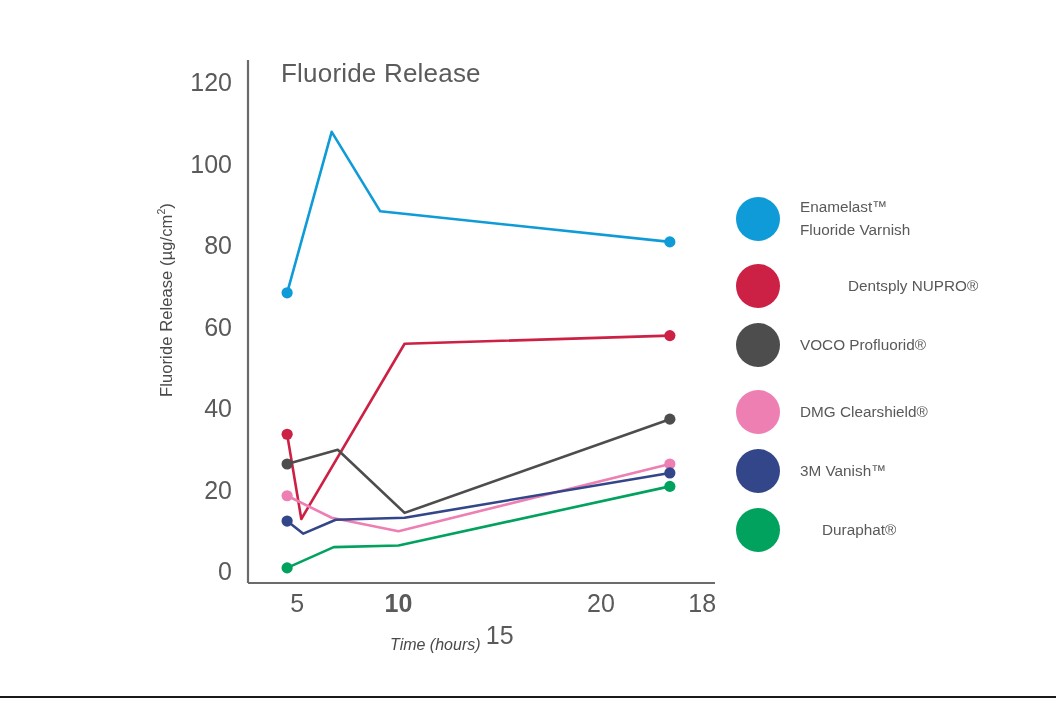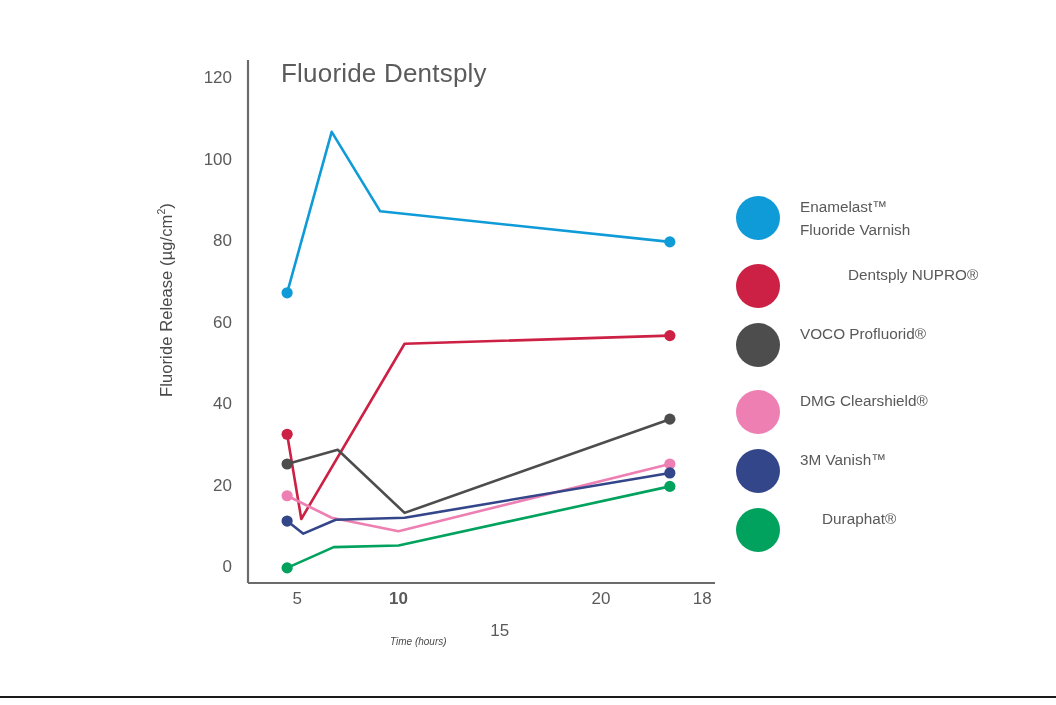--- a/index.html
+++ b/index.html
@@ -57,46 +57,46 @@
     font-size: 26px;
     color: #5b5b5b;
     letter-spacing: .2px;
     white-space: nowrap;
   }
 
   .x-axis-title {
     position: absolute;
     left: 390px;
     top: 636px;
-    font-size: 10px;
+    font-size: 16px;
     font-style: italic;
     color: #4a4a4a;
     white-space: nowrap;
   }
 
   .tick-label {
     position: absolute;
-    font-size: 17px;
+    font-size: 25px;
     color: #5a5a5a;
     white-space: nowrap;
   }
   .tick-y { text-align: right; }
   .tick-x { text-align: center; }
 
   
   #legend {
     position: absolute;
     left: 736px;
     top: 196px;
     width: 312px;
   }
   .legend-item {
     position: absolute;
     display: flex;
-    align-items: flex-start;
+    align-items: center;
     left: 0;
   }
   .legend-swatch {
     width: 44px;
     height: 44px;
     border-radius: 50%;
     flex: 0 0 44px;
   }
   .legend-label {
     margin-left: 20px;
@@ -153,21 +153,21 @@
         </g>
         <g>
           <polyline points="287.13,567.89 333.70,547.11 398.50,545.48 669.85,486.39" fill="none" stroke="#00a25e" stroke-width="2.6" stroke-linejoin="round" stroke-linecap="round"></polyline>
           <circle cx="287.125" cy="567.8875" r="5.6" fill="#00a25e"></circle>
           <circle cx="669.8499999999999" cy="486.3875" r="5.6" fill="#00a25e"></circle>
         </g>
       </svg>
 
     <div class="y-axis-title"><span>Fluoride Release (µg/cm</span><sup>2</sup><span>)</span></div>
 
-    <div class="chart-title">Fluoride Dentsply</div>
+    <div class="chart-title">Fluoride Release</div>
 
     <div class="x-axis-title">Time (hours)</div>
 
     <div id="y-ticks">
         <div class="tick-label tick-y" style="left: 120px; width: 112px; top: 557px;">0</div>
         <div class="tick-label tick-y" style="left: 120px; width: 112px; top: 475.5px;">20</div>
         <div class="tick-label tick-y" style="left: 120px; width: 112px; top: 394px;">40</div>
         <div class="tick-label tick-y" style="left: 120px; width: 112px; top: 312.5px;">60</div>
         <div class="tick-label tick-y" style="left: 120px; width: 112px; top: 231px;">80</div>
         <div class="tick-label tick-y" style="left: 120px; width: 112px; top: 149.5px;">100</div>

